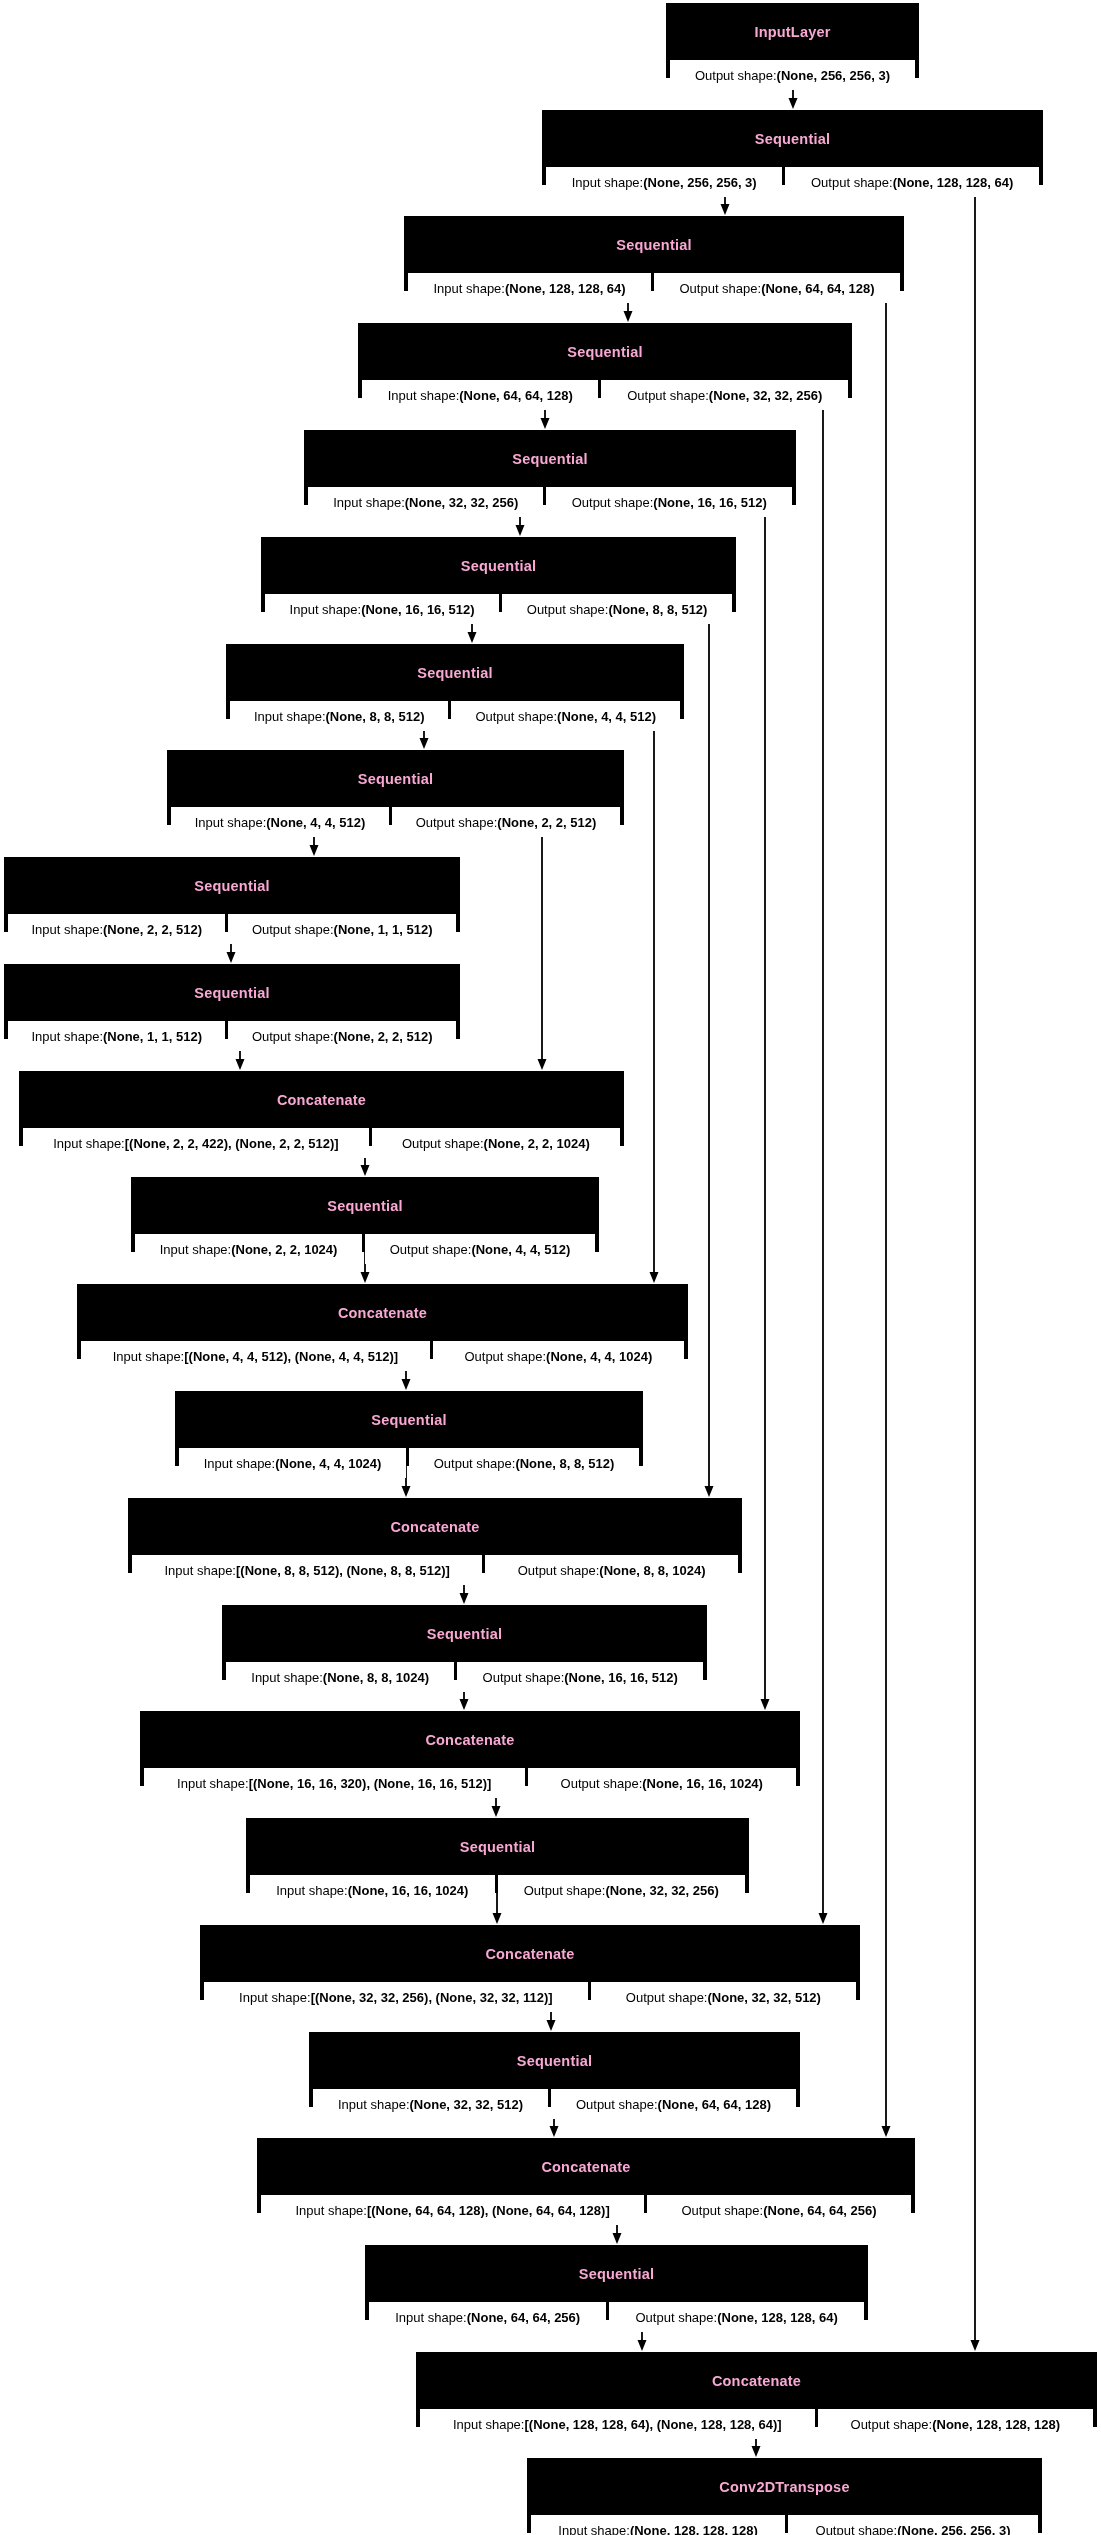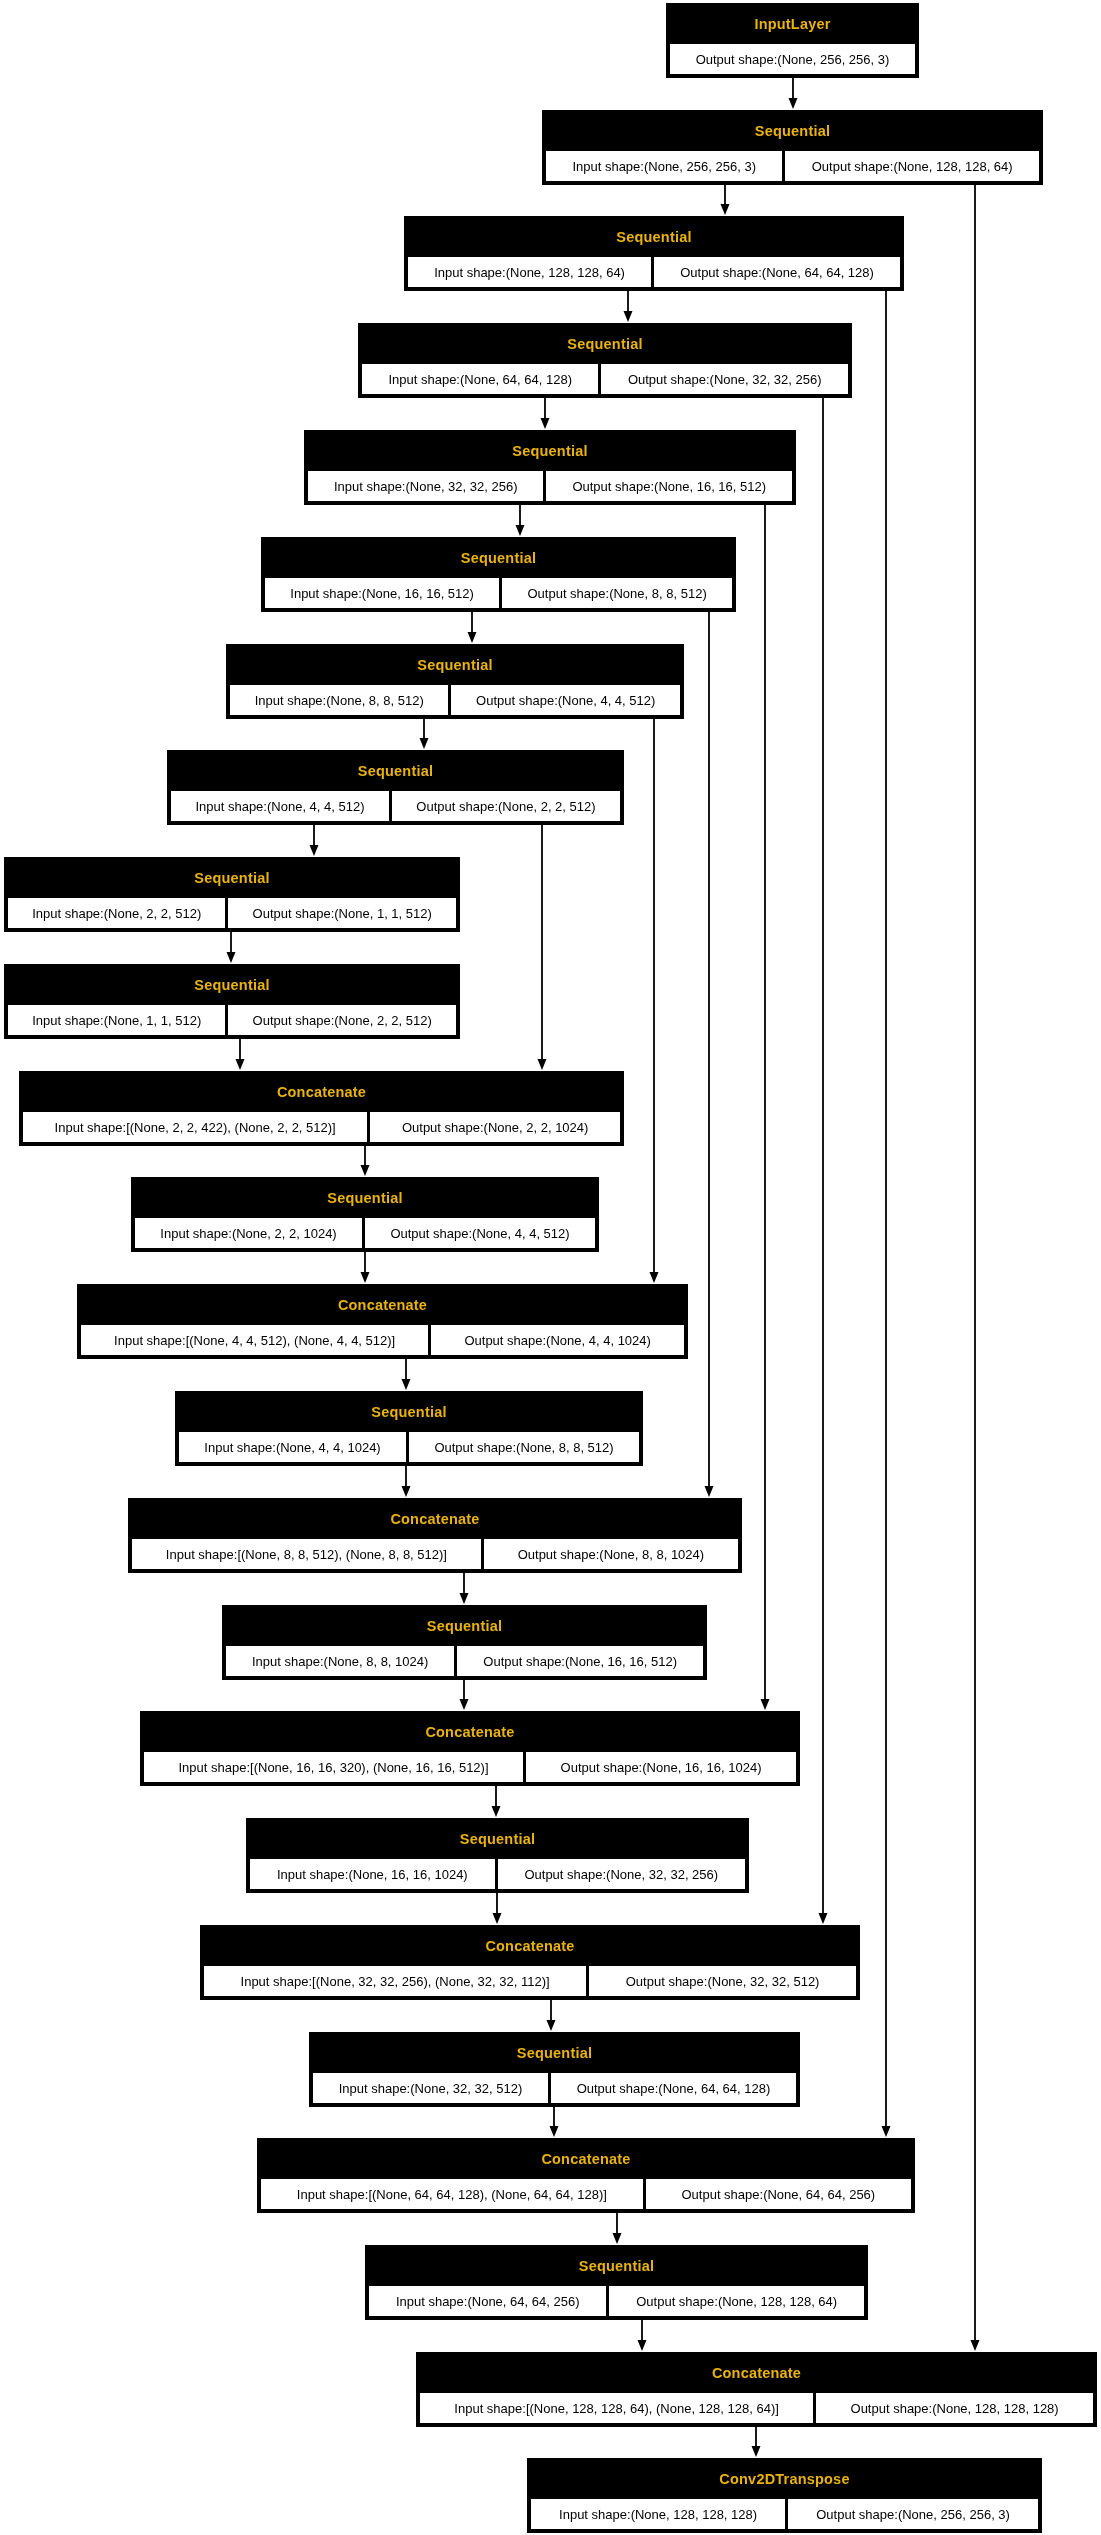--- a/index.html
+++ b/index.html
@@ -20,25 +20,25 @@
     width: 1101px; height: 2535px;
   }
   .node {
     position: absolute;
     background: #000000;
     box-sizing: border-box;
     border: 1px solid #000000;
     height: 75px;
   }
   .node-title {
-    height: 40px;
+    height: 56px;
     display: flex;
     align-items: center;
     justify-content: center;
-    color: #eab308;
+    color: #f9a8d4;
     font-weight: bold;
     font-size: 14.5px;
     letter-spacing: 0.2px;
   }
   .node-cells {
     display: flex;
     gap: 3px;
     padding: 0 3px 3px 3px;
     height: 30px;
   }
@@ -47,21 +47,21 @@
     background: #ffffff;
     color: #000000;
     display: flex;
     align-items: center;
     justify-content: center;
     font-size: 13px;
     white-space: nowrap;
     overflow: hidden;
   }
   .cell .cell-label { font-weight: normal; }
-  .cell .cell-value { font-weight: normal; }
+  .cell .cell-value { font-weight: bold; }
   .edge-line { stroke: #000000; stroke-width: 1.8; }
   .edge-head { fill: #000000; stroke: none; }
 </style>
 </head>
 <body>
 
 <div id="diagram">
   <svg id="edge-layer" viewBox="0 0 1101 2535" xmlns="http://www.w3.org/2000/svg">
       <line x1="793" y1="78" x2="793" y2="101" class="edge-line" stroke="#000000"></line>
       <polygon points="788.5,98 797.5,98 793,109" class="edge-head" fill="#000000"></polygon>

